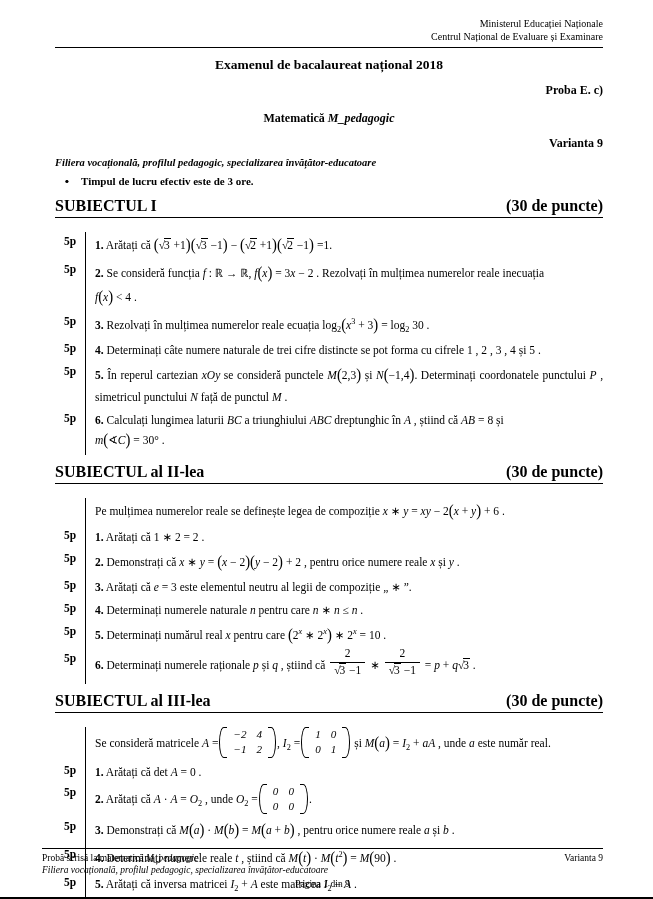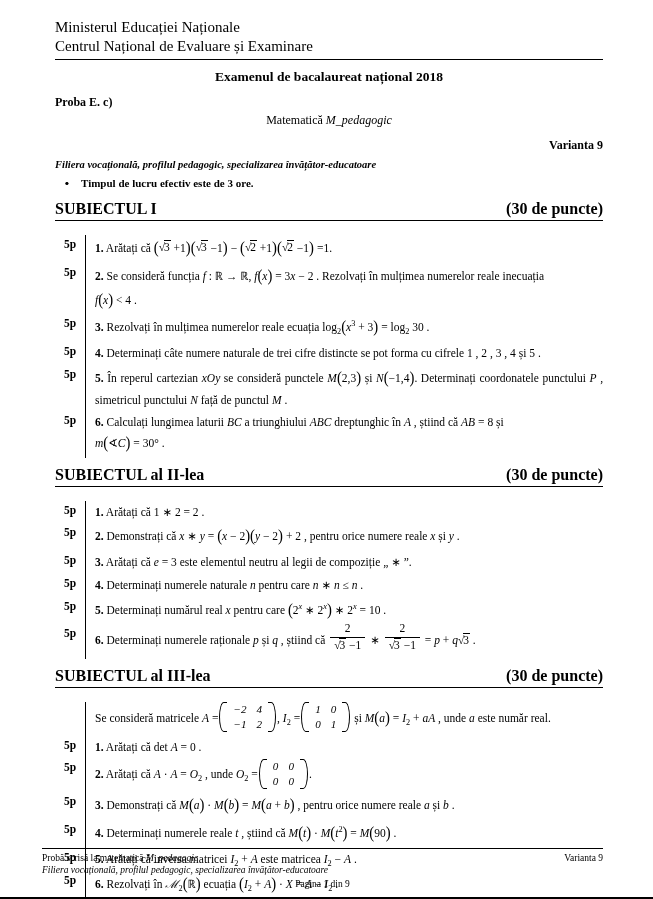--- a/index.html
+++ b/index.html
@@ -17,45 +17,45 @@
   .page {
     position: relative;
     width: 653px;
     height: 899px;
     box-sizing: border-box;
     padding: 18px 50px 0 55px;
   }
 
   
   .ministry {
-    text-align: left;
-    font-size: 15px;
+    text-align: right;
+    font-size: 10px;
     line-height: 1.28;
   }
   .rule-top {
     border-top: 1.4px solid #000;
     margin: 3px 0 0 0;
   }
   .exam-title {
     text-align: center;
     font-weight: bold;
     font-size: 13.5px;
     margin-top: 9px;
   }
   .proba {
-    text-align: left;
+    text-align: right;
     font-weight: bold;
     font-size: 12px;
     margin-top: 10px;
   }
   .subject-name {
     text-align: center;
-    font-weight: normal;
+    font-weight: bold;
     font-size: 12px;
-    margin-top: 3px;
+    margin-top: 13px;
   }
   .subject-name .ital {
     font-style: italic;
   }
   .varianta {
     text-align: right;
     font-weight: bold;
     font-size: 12px;
     margin-top: 10px;
   }
@@ -338,20 +338,27 @@
 
   </div>
 
   <div class="sec-head">
     <span>SUBIECTUL al II-lea</span>
     <span>(30 de puncte)</span>
   </div>
 
   <div class="ptable">
 
+    <div class="prow">
+      <div class="pts"></div>
+      <div class="pbody">
+        Pe mulțimea numerelor reale se definește legea de compoziție
+        <span class="m">x</span> ∗ <span class="m">y</span> = <span class="m">xy</span> − 2<span class="paren-big">(</span><span class="m">x</span> + <span class="m">y</span><span class="paren-big">)</span> + 6 .
+      </div>
+    </div>
 
     <div class="prow">
       <div class="pts">5p</div>
       <div class="pbody">
         <span class="num">1.</span>
         Arătați că 1 ∗ 2 = 2 .
       </div>
     </div>
 
     <div class="prow">

